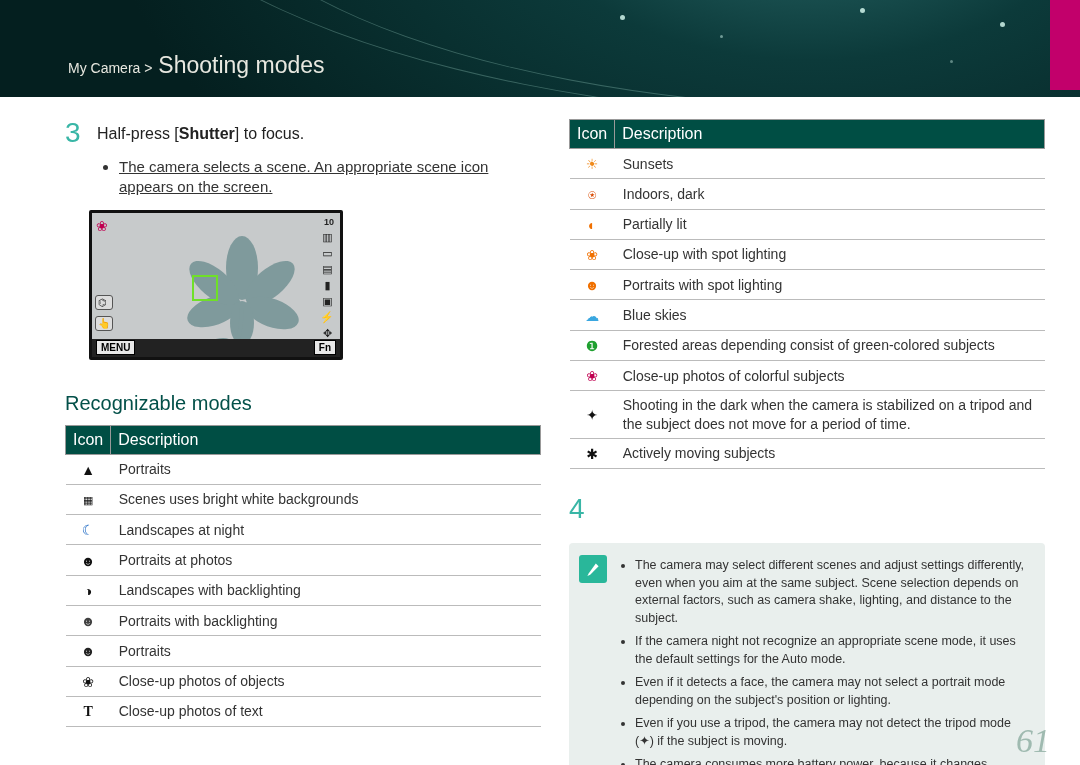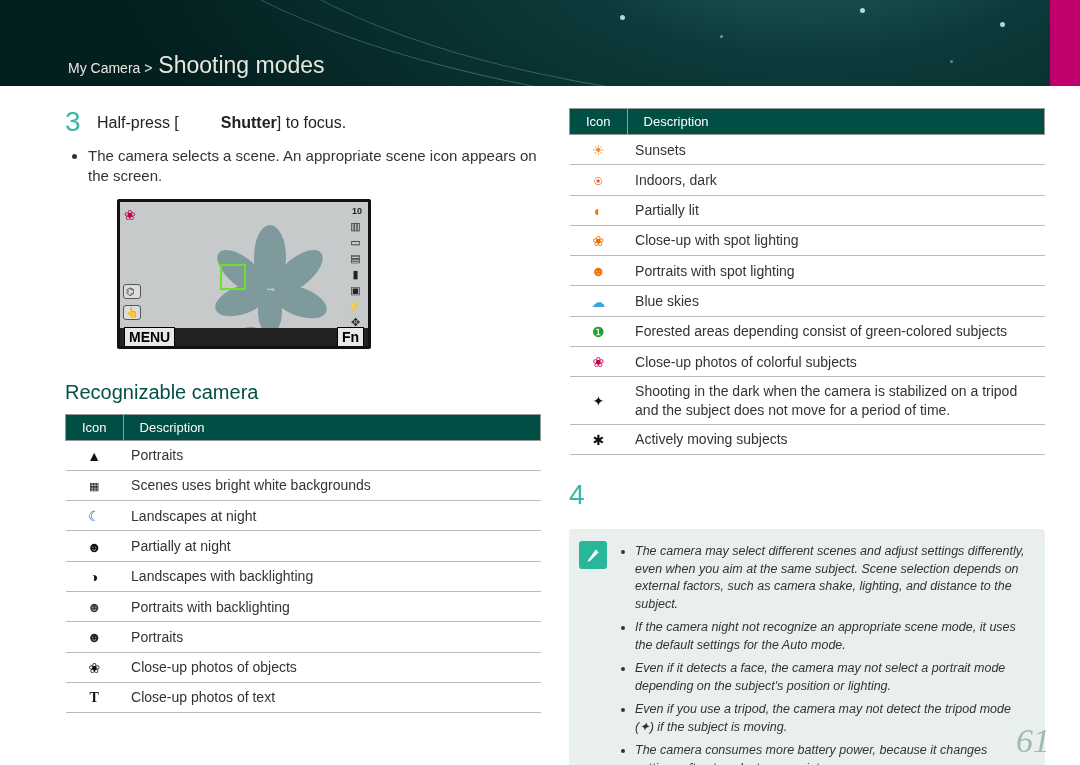--- a/index.html
+++ b/index.html
@@ -7,21 +7,21 @@
     width: 1080px;
     height: 765px;
     font-family: "Segoe UI", "Helvetica Neue", Arial, sans-serif;
     color: #333;
     position: relative;
     background: #fff;
     overflow: hidden;
   }
   .header {
     position: relative;
-    height: 86px;
+    height: 97px;
     background: radial-gradient(ellipse 700px 400px at 75% -100px, #2a6a6a 0%, #0c3a3a 40%, #041f1f 100%);
     overflow: hidden;
   }
   .header .arc1, .header .arc2 {
     position: absolute;
     border: 1px solid rgba(200,255,240,0.25);
     border-radius: 50%;
   }
   .header .arc1 { width: 1400px; height: 500px; left: 200px; top: -390px; }
   .header .arc2 { width: 1600px; height: 600px; left: 100px; top: -480px; }
@@ -66,72 +66,73 @@
     color: #39b6a6;
     line-height: 1;
     min-width: 20px;
     font-family: "Arial Narrow", "Segoe UI", sans-serif;
   }
   .step-text {
     font-size: 16px;
     color: #222;
     padding-top: 6px;
   }
-  .step-text b { font-weight: 600; margin-left: 42px; }
+  .step-text b { font-weight: 600; }
   ul.bullet {
     list-style: disc;
-    margin-left: 23px;
+    margin-left: 54px;
     margin-bottom: 12px;
+    text-decoration: underline;
   }
   ul.bullet li {
     font-size: 15px;
     color: #333;
     line-height: 1.35;
   }
   .screenshot {
     width: 254px;
     height: 150px;
     border: 3px solid #111;
-    margin-left: 52px;
+    margin-left: 24px;
     background: #c7cacb;
     position: relative;
     overflow: hidden;
     border-radius: 2px;
   }
   .screenshot .flower-petal { fill:#7f9a9c; }
   .screenshot svg { position:absolute; }
   .screenshot .top-bar { position:absolute; top:4px; right:6px; font-size:9px; color:#222; font-weight:600; }
   .screenshot .macro-icon { position:absolute; top:4px; left:4px; width:16px;height:16px; }
   .screenshot .macro-icon::before{content:"❀"; color:#c00050; font-size:14px;}
   .screenshot .right-icons { position:absolute; right:4px; top:18px; display:flex; flex-direction:column; gap:3px; align-items:center; }
   .screenshot .right-icons span { font-size:11px; color:#222; width:17px; text-align:center; }
   .screenshot .left-icons { position:absolute; left:3px; bottom:26px; display:flex; flex-direction:column; gap:6px;}
   .screenshot .left-icons span { display:inline-block; border:1px solid #555; border-radius:3px; font-size:10px; padding:1px 2px; background:#ddd;}
   .screenshot .focus-box { position:absolute; left:100px; top:62px; width:26px;height:26px; border:2px solid #6fe028; }
   .screenshot .bottom-bar { position:absolute; bottom:0; left:0; right:0; height:18px; background:#222; display:flex; justify-content:space-between; align-items:center; padding:0 4px;}
-  .screenshot .bottom-bar .btn { background:#e8e8e8; color:#000; font-size:14px; font-weight:700; padding:1px 4px; border:1px solid #000;}
+  .screenshot .bottom-bar .btn { background:#e8e8e8; color:#000; font-size:10px; font-weight:700; padding:1px 4px; border:1px solid #000;}
   h3.section {
     font-size: 20px;
     font-weight: 500;
     color: #035049;
     margin: 32px 0 10px 0;
   }
   table.icon-table {
     width: 100%;
     border-collapse: collapse;
     font-size: 14px;
   }
   table.icon-table th {
     background: #004e44;
     color: #fff;
     font-weight: 500;
     text-align: left;
-    padding: 5px 16px;
+    padding: 5px 7px;
     border: 1px solid #999;
-    font-size: 13px;
+    font-size: 16px;
   }
   table.icon-table th:first-child { width: 44px; }
   table.icon-table td {
     border-bottom: 1px solid #bbb;
     padding: 5px 8px;
     vertical-align: middle;
     line-height: 1.3;
   }
   table.icon-table td:first-child {
     text-align: center;
@@ -163,21 +164,21 @@
     border-radius: 3px;
     display:flex;align-items:center;justify-content:center;
   }
   .note-box .pen::before{
     content:"";
     width:14px;height:14px;
     background:#fff;
     clip-path: polygon(20% 80%, 10% 100%, 30% 90%, 90% 30%, 70% 10%);
   }
   .note-box ul { list-style: disc; padding-left: 16px; }
-  .note-box li { margin-bottom: 6px; font-style: italic; }
+  .note-box li { margin-bottom: 6px; }
   .page-num {
     position: absolute;
     right: 30px;
     bottom: 5px;
     font-size: 34px;
     color: #9fbab0;
     font-style: italic;
     font-family: Georgia, serif;
   }
 </style>
@@ -241,21 +242,21 @@
           <ellipse cx="168" cy="142" rx="20" ry="9" transform="rotate(20 168 142)"></ellipse>
         </g>
       </svg>
       <div class="focus-box"></div>
       <div class="bottom-bar">
         <span class="btn">MENU</span>
         <span class="btn">Fn</span>
       </div>
     </div>
 
-    <h3 class="section">Recognizable camera</h3>
+    <h3 class="section">Recognizable modes</h3>
 
     <table class="icon-table">
       <thead>
         <tr>
           <th>Icon</th>
           <th>Description</th>
         </tr>
       </thead>
       <tbody id="scenes-left-body">
           <tr>
@@ -265,21 +266,21 @@
           <tr>
             <td><span class="ic" style="color:#111;font-size:11px">▦</span></td>
             <td>Scenes uses bright white backgrounds</td>
           </tr>
           <tr>
             <td><span class="ic" style="color:#1060c0">☾</span></td>
             <td>Landscapes at night</td>
           </tr>
           <tr>
             <td><span class="ic" style="color:#111">☻</span></td>
-            <td>Partially at night</td>
+            <td>Portraits at photos</td>
           </tr>
           <tr>
             <td><span class="ic" style="color:#111">◑</span></td>
             <td>Landscapes with backlighting</td>
           </tr>
           <tr>
             <td><span class="ic" style="color:#111;opacity:.8">☻</span></td>
             <td>Portraits with backlighting</td>
           </tr>
           <tr>

